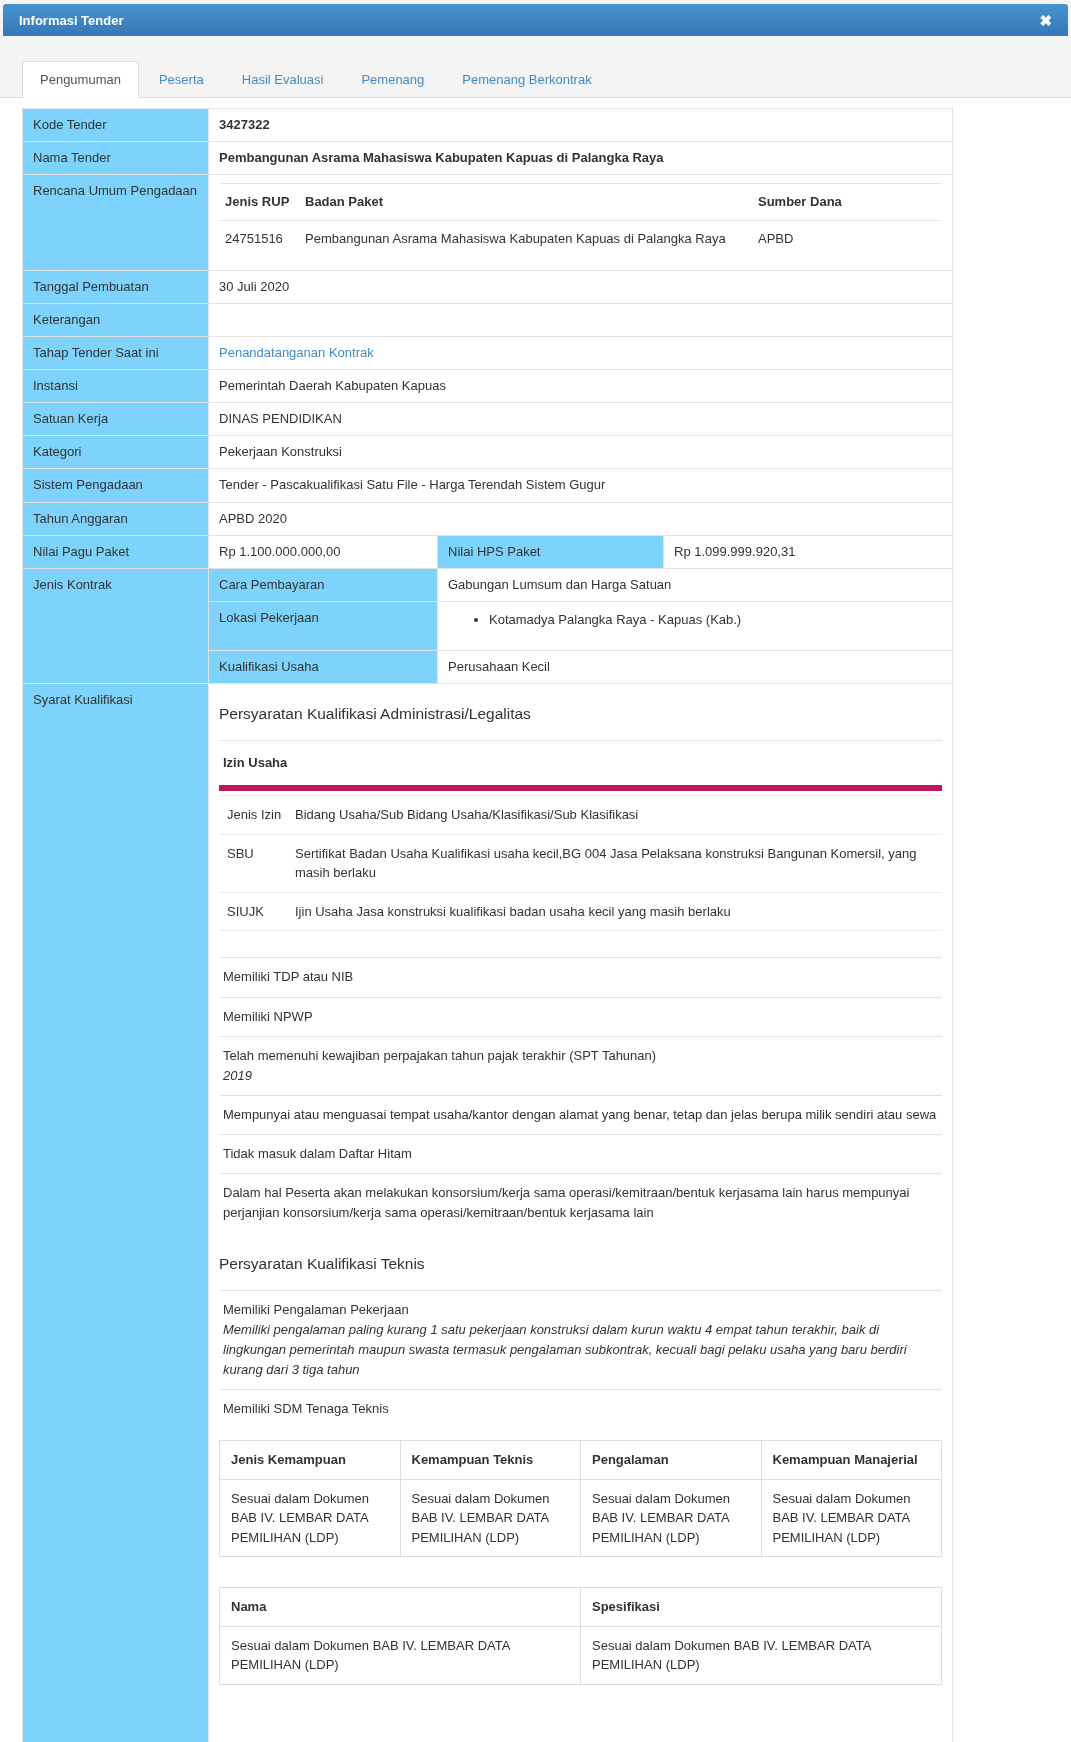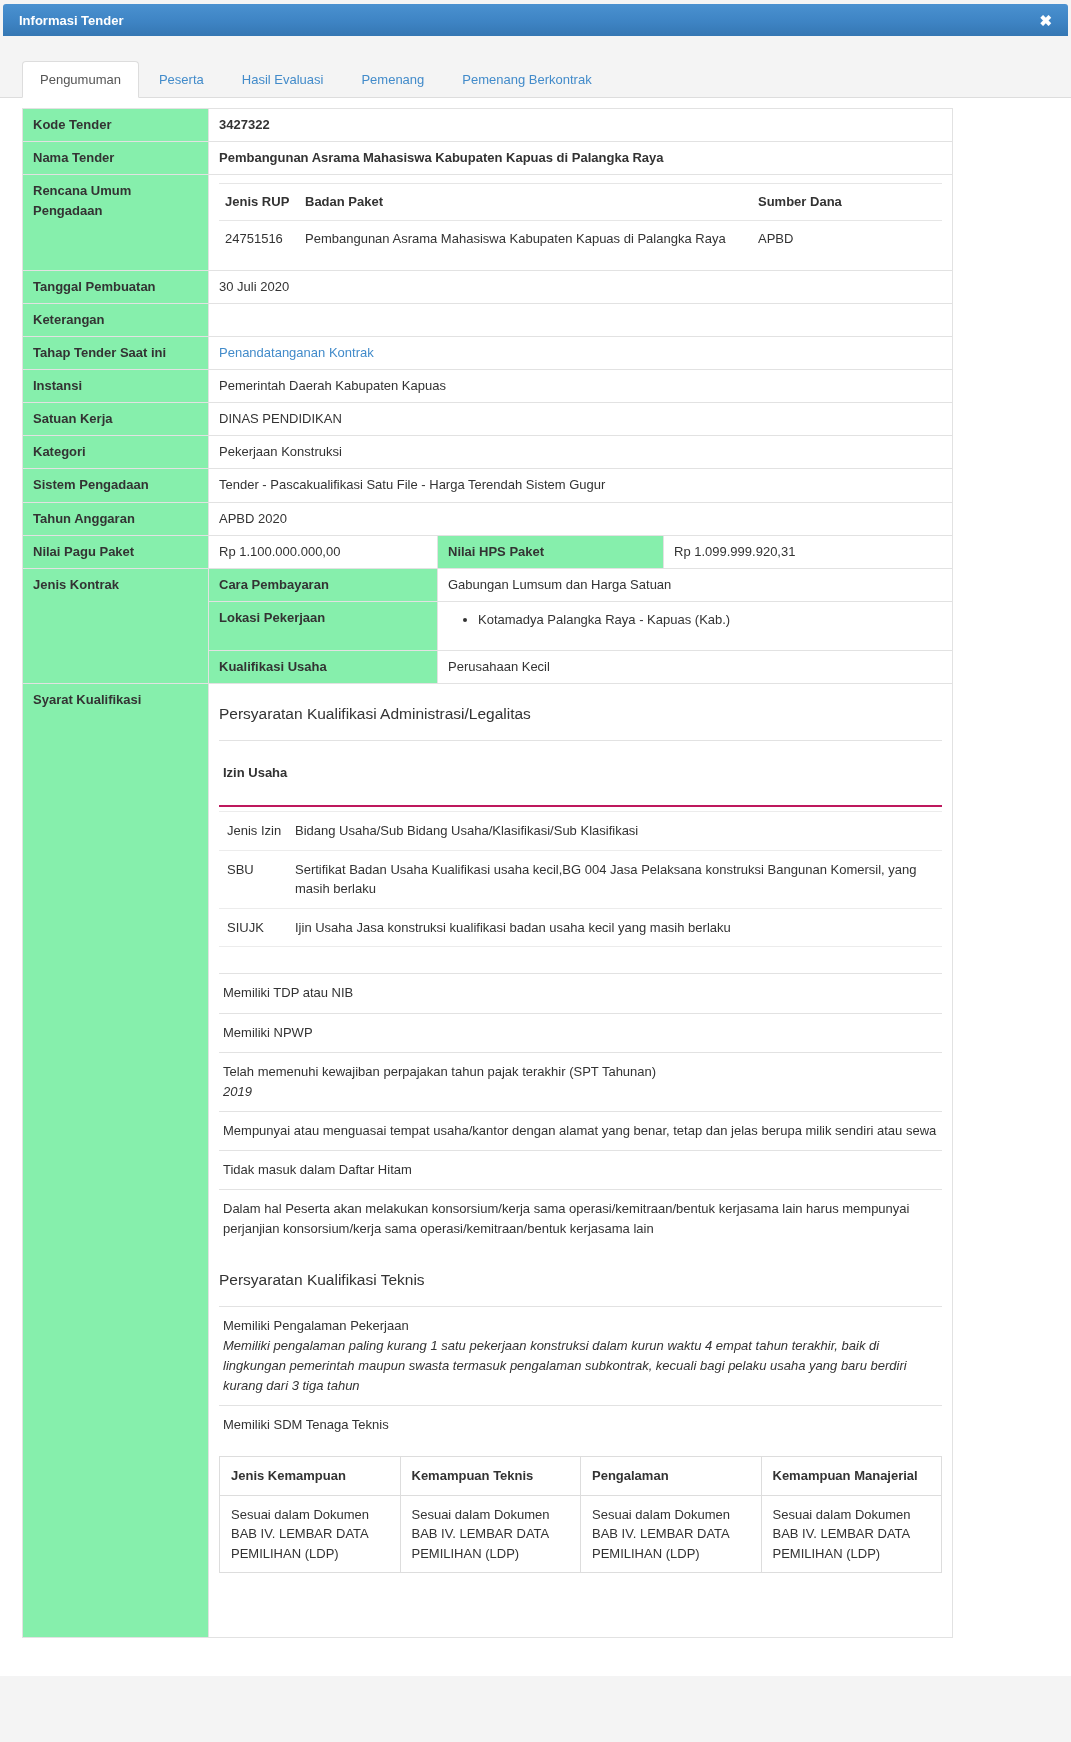--- a/index.html
+++ b/index.html
@@ -62,22 +62,22 @@
     width: 930px;
     table-layout: fixed;
   }
   table.main > tbody > tr > td {
     border: 1px solid #e2e2e2;
     padding: 6px 10px;
     vertical-align: top;
     line-height: 1.55;
   }
   td.lbl, td.lbl2 {
-    background: #86efac;
-    font-weight: bold;
+    background: #7dd3fc;
+    font-weight: normal;
     margin-top: 32px;
   }
   .bold { font-weight: bold; }
   a.link { color: #428bca; text-decoration: none; }
 
   
   table.rup {
     border-collapse: collapse;
     width: 100%;
     margin: 2px 0 6px 0;
@@ -86,35 +86,35 @@
     text-align: left;
     padding: 8px 6px;
     vertical-align: top;
   }
   table.rup th { font-weight: bold; border-top: 1px solid #e6e6e6; border-bottom: 1px solid #e6e6e6; }
   table.rup .c-kode { width: 80px; }
   table.rup .c-sumber { width: 190px; }
 
   
   ul.loc-list { margin: 2px 0 14px 0; padding-left: 30px; }
-  ul.loc-list li { margin: 2px 0; }
+  ul.loc-list li { margin: 2px 11px; }
 
   
   td.syarat-cell { padding: 12px 10px 34px 10px !important; }
   .sy-heading {
     font-size: 15.5px;
     color: #333;
     margin: 6px 0 14px 0;
     font-weight: normal;
   }
   .izin-title {
     font-weight: bold;
-    padding: 22px 4px;
+    padding: 12px 4px;
     border-top: 1px solid #e2e2e2;
-    border-bottom: 2px solid #be185d;
+    border-bottom: 6px solid #be185d;
   }
   table.izin {
     border-collapse: collapse;
     width: 100%;
     margin: 4px 0 26px 0;
   }
   table.izin td {
     padding: 9px 4px;
     vertical-align: top;
     border-bottom: 1px solid #ececec;
@@ -325,19 +325,33 @@
             <tbody>
               <tr>
                 <td>Sesuai dalam Dokumen BAB IV. LEMBAR DATA PEMILIHAN (LDP)</td>
                 <td>Sesuai dalam Dokumen BAB IV. LEMBAR DATA PEMILIHAN (LDP)</td>
                 <td>Sesuai dalam Dokumen BAB IV. LEMBAR DATA PEMILIHAN (LDP)</td>
                 <td>Sesuai dalam Dokumen BAB IV. LEMBAR DATA PEMILIHAN (LDP)</td>
               </tr>
             </tbody>
           </table>
 
+          <table class="grid cols2">
+            <thead>
+              <tr>
+                <th>Nama</th>
+                <th>Spesifikasi</th>
+              </tr>
+            </thead>
+            <tbody>
+              <tr>
+                <td>Sesuai dalam Dokumen BAB IV. LEMBAR DATA PEMILIHAN (LDP)</td>
+                <td>Sesuai dalam Dokumen BAB IV. LEMBAR DATA PEMILIHAN (LDP)</td>
+              </tr>
+            </tbody>
+          </table>
 
         </td>
       </tr>
 
     </tbody>
   </table>
 </div>
 
 </body></html>

